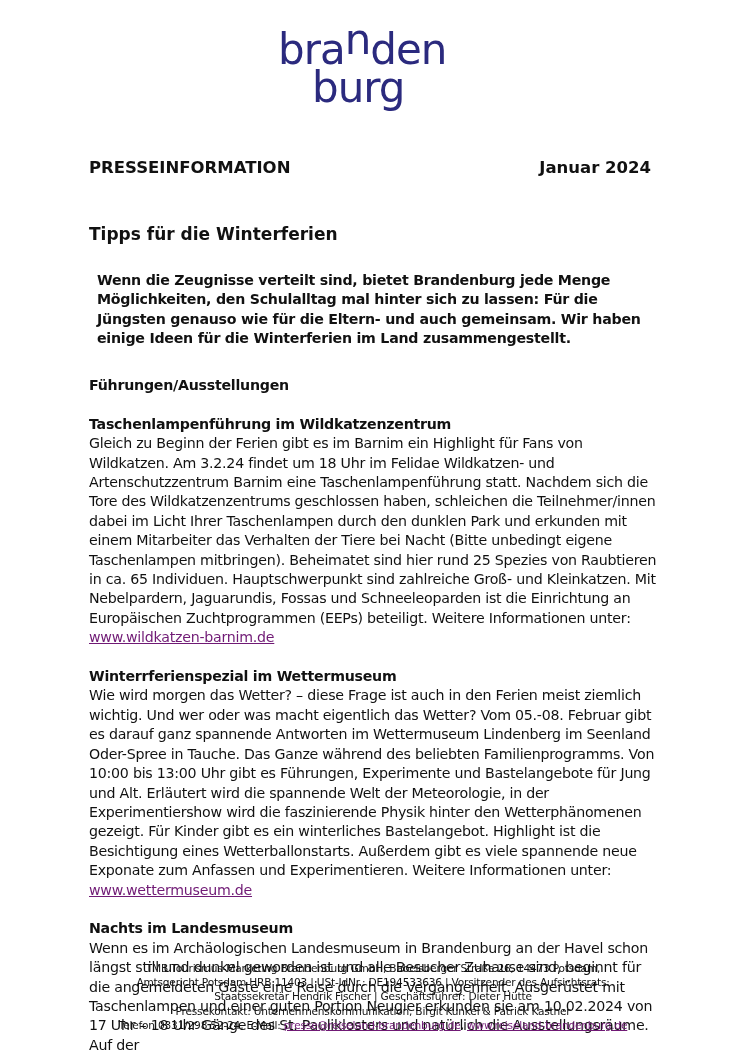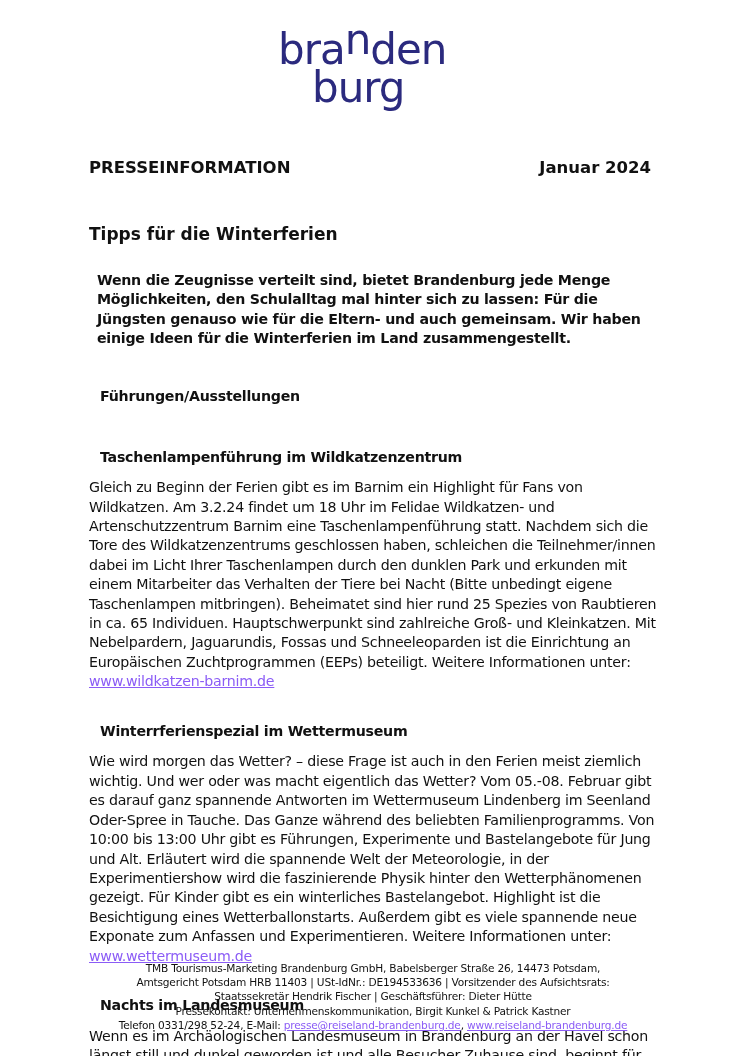--- a/index.html
+++ b/index.html
@@ -8,24 +8,24 @@
   .logo { position: absolute; left: 0; width: 746px; top: 28px; text-align: center;
           color: #2b2a7e; font-family: "DejaVu Sans", sans-serif; font-weight: 500; }
   .logo .l1 { position: absolute; left: 278px; top: 0; font-size: 42px; letter-spacing: -1px; line-height: 44px; }
   .logo .l1 .up { position: relative; top: -10px; }
   .logo .l2 { position: absolute; left: 312px; top: 38px; font-size: 42px; letter-spacing: -1px; line-height: 44px; }
   .header-row { position: absolute; left: 89px; right: 95px; top: 158px; display: flex; justify-content: space-between;
                 font-weight: bold; font-size: 16.5px; }
   .title { position: absolute; left: 89px; top: 224px; font-weight: bold; font-size: 17px; }
   .content { position: absolute; left: 89px; width: 570px; top: 263px; font-size: 14.2px; line-height: 19.4px; letter-spacing: -0.25px; }
   .lead { font-weight: bold; margin: 8px; }
-  .section-heading { font-weight: bold; margin: 11px; }
+  .section-heading { font-weight: bold; margin: 0; }
   p { margin: 0; }
   .gap { height: 19.4px; }
-  a { color: #8b5cf6; text-decoration: underline; text-align: right; }
+  a { color: #701a75; text-decoration: underline; text-align: right; }
   .footer { position: absolute; left: 60px; right: 60px; top: 961px; text-align: center; font-size: 10.6px; line-height: 14.2px; letter-spacing: -0.2px; color: #111; }
   .footer b { font-weight: normal; }
 </style>
 </head>
 <body>
 
 <div class="logo">
   <div class="l1"><span>bra</span><span class="up">n</span><span>den</span></div>
   <div class="l2">burg</div>
 </div>

